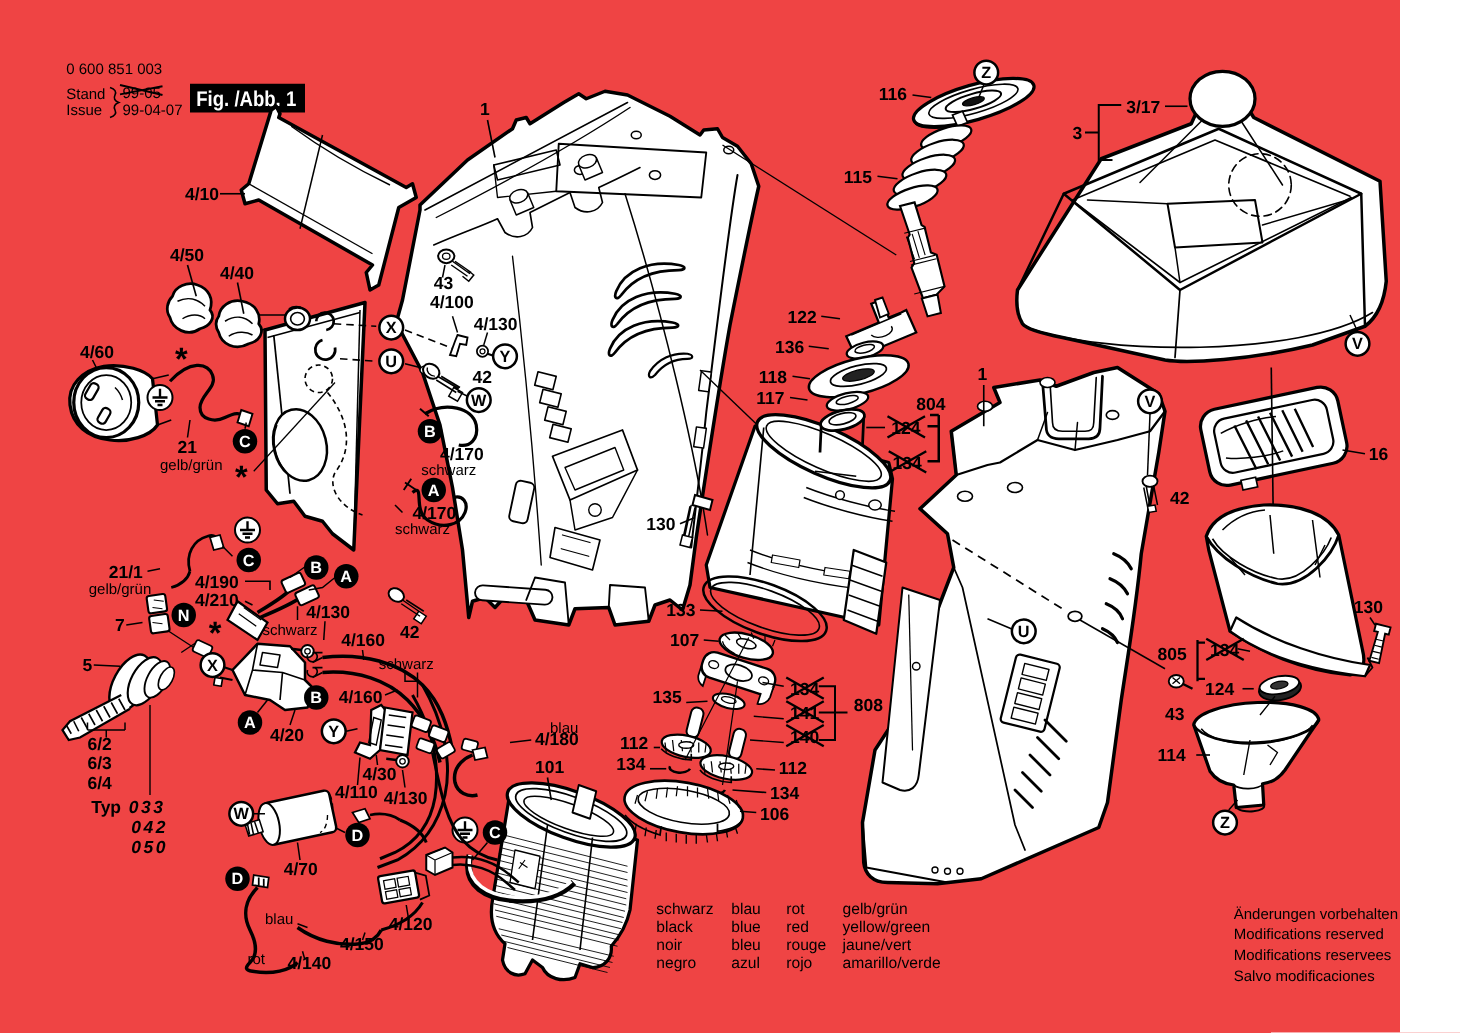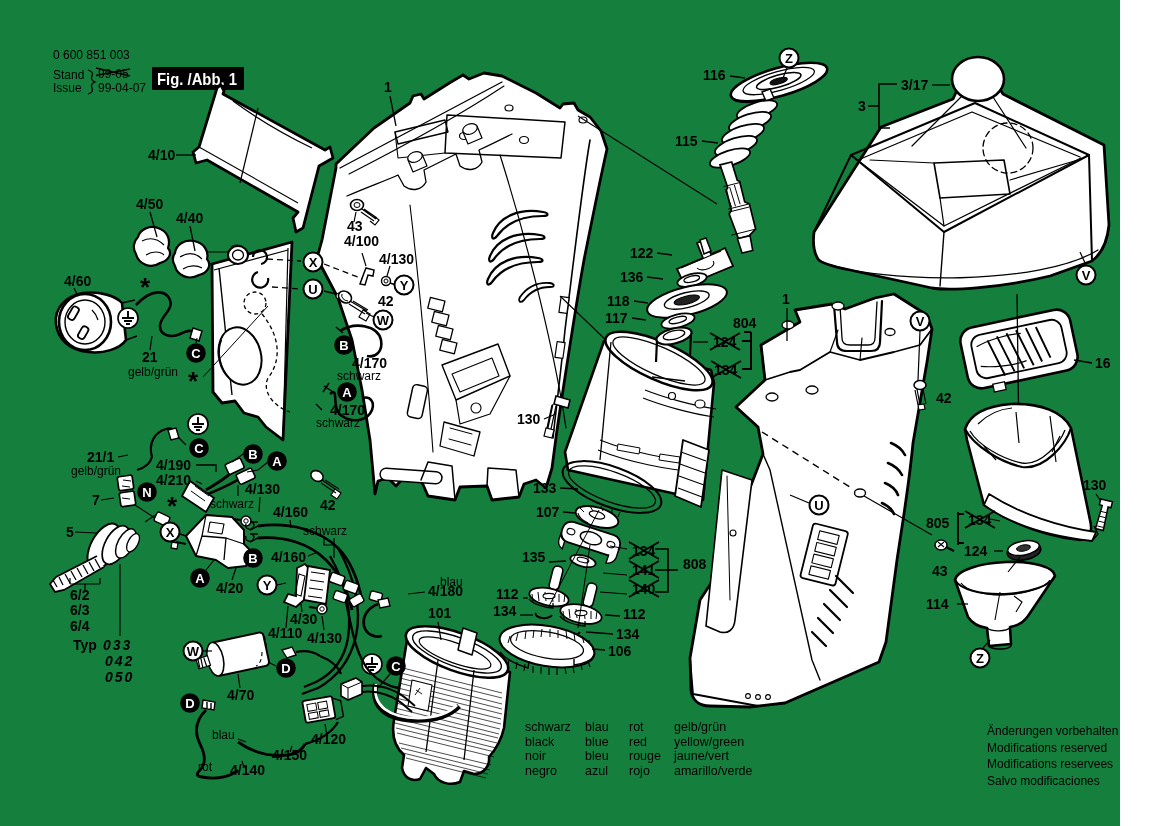--- a/index.html
+++ b/index.html
@@ -1,16 +1,16 @@
 <!DOCTYPE html>
 <html><head>
 <meta charset="utf-8">
 <style>
 html,body{margin:0;padding:0;background:#fff;}
-#page{position:relative;width:1120px;height:826px;background:#15803d;overflow:hidden;}
+#page{position:relative;width:1120px;height:826px;background:#ef4444;overflow:hidden;}
 svg{display:block;}
 text{font-family:"Liberation Sans",sans-serif;fill:#000;}
 .lb{font-weight:bold;font-size:14px;}
 .sm{font-size:12px;}
 .hd{font-size:12px;}
 .lg{font-size:12.5px;}
 .cl{font-weight:bold;font-size:13px;text-anchor:middle;}
 .clw{font-weight:bold;font-size:13px;text-anchor:middle;fill:#fff;}
 .it{font-style:italic;font-weight:bold;font-size:14px;letter-spacing:2px;}
 </style>

